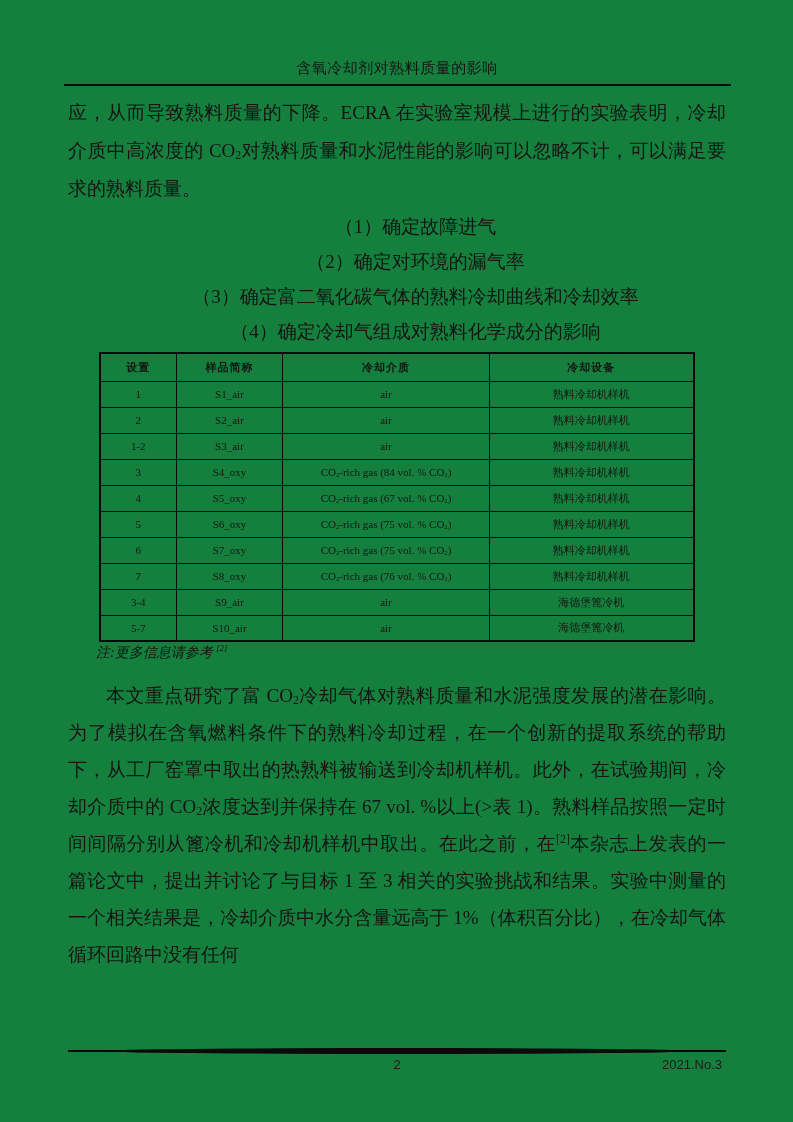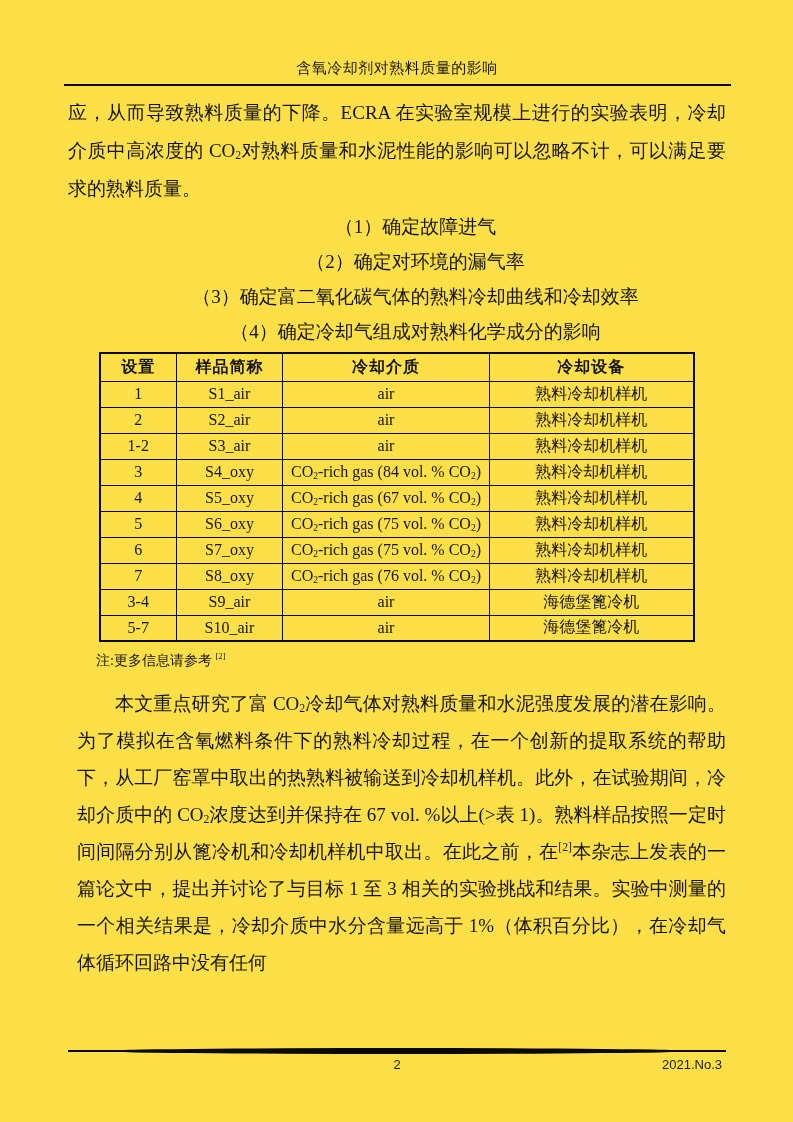--- a/index.html
+++ b/index.html
@@ -2,21 +2,21 @@
 <html><head>
 <meta charset="utf-8">
 <style>
   * { margin: 0; padding: 0; box-sizing: border-box; }
   html, body { background: #e8e8e8; }
   .page {
     position: relative;
     width: 793px;
     height: 1122px;
     margin: 0 auto;
-    background: #fde047;
+    background: #15803d;
     overflow: hidden;
     font-family: "Liberation Serif", "DejaVu Serif", serif;
     color: #141414;
   }
   .content {
     position: absolute;
     left: 68px;
     right: 67px;
     top: 0;
   }
@@ -63,33 +63,33 @@
     width: 596px;
     margin: 3px auto 0 auto;
     border-collapse: collapse;
     border: 2px solid #0a0a0a;
     table-layout: fixed;
   }
   .data-table th, .data-table td {
     border: 1.5px solid #0a0a0a;
     text-align: center;
     vertical-align: middle;
-    font-size: 16px;
+    font-size: 11px;
     padding: 0;
   }
   .data-table th { height: 28px; font-weight: bold; letter-spacing: 1px; }
   .data-table td { height: 26px; font-weight: normal; }
   .data-table td sub { font-size: 0.6em; }
   .note {
-    margin-top: 8px;
     margin-left: 28px;
     font-size: 14px;
     line-height: 22px;
-  }
-  .para.last { margin-top: 13px; line-height: 37px; margin-left: 9px; }
+    font-style: italic;
+  }
+  .para.last { margin-top: 13px; line-height: 37px; }
   
   .footer {
     position: absolute;
     left: 68px;
     right: 67px;
     top: 1048px;
   }
   .footer-rule { position: relative; height: 6px; }
   .rule-line { position: absolute; top: 2px; left: 0; right: 0; height: 2px; background: #0a0a0a; }
   .rule-lens { position: absolute; top: 0; left: 6%; right: 6%; height: 6px; background: #0a0a0a; border-radius: 50%; }

